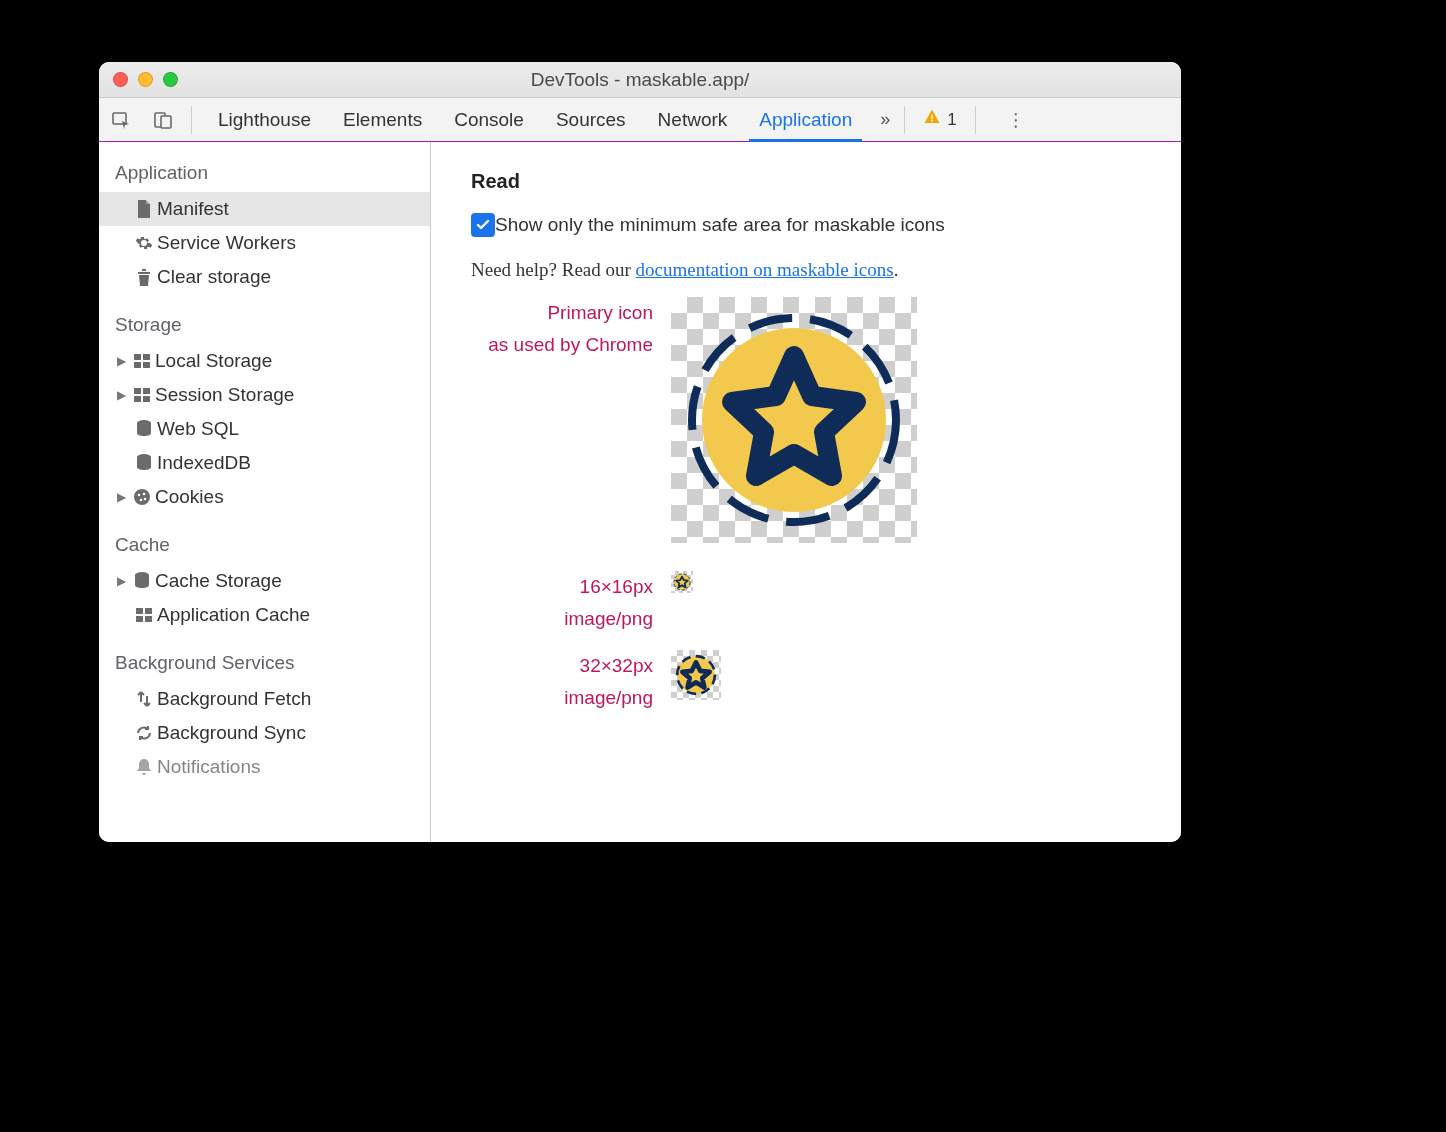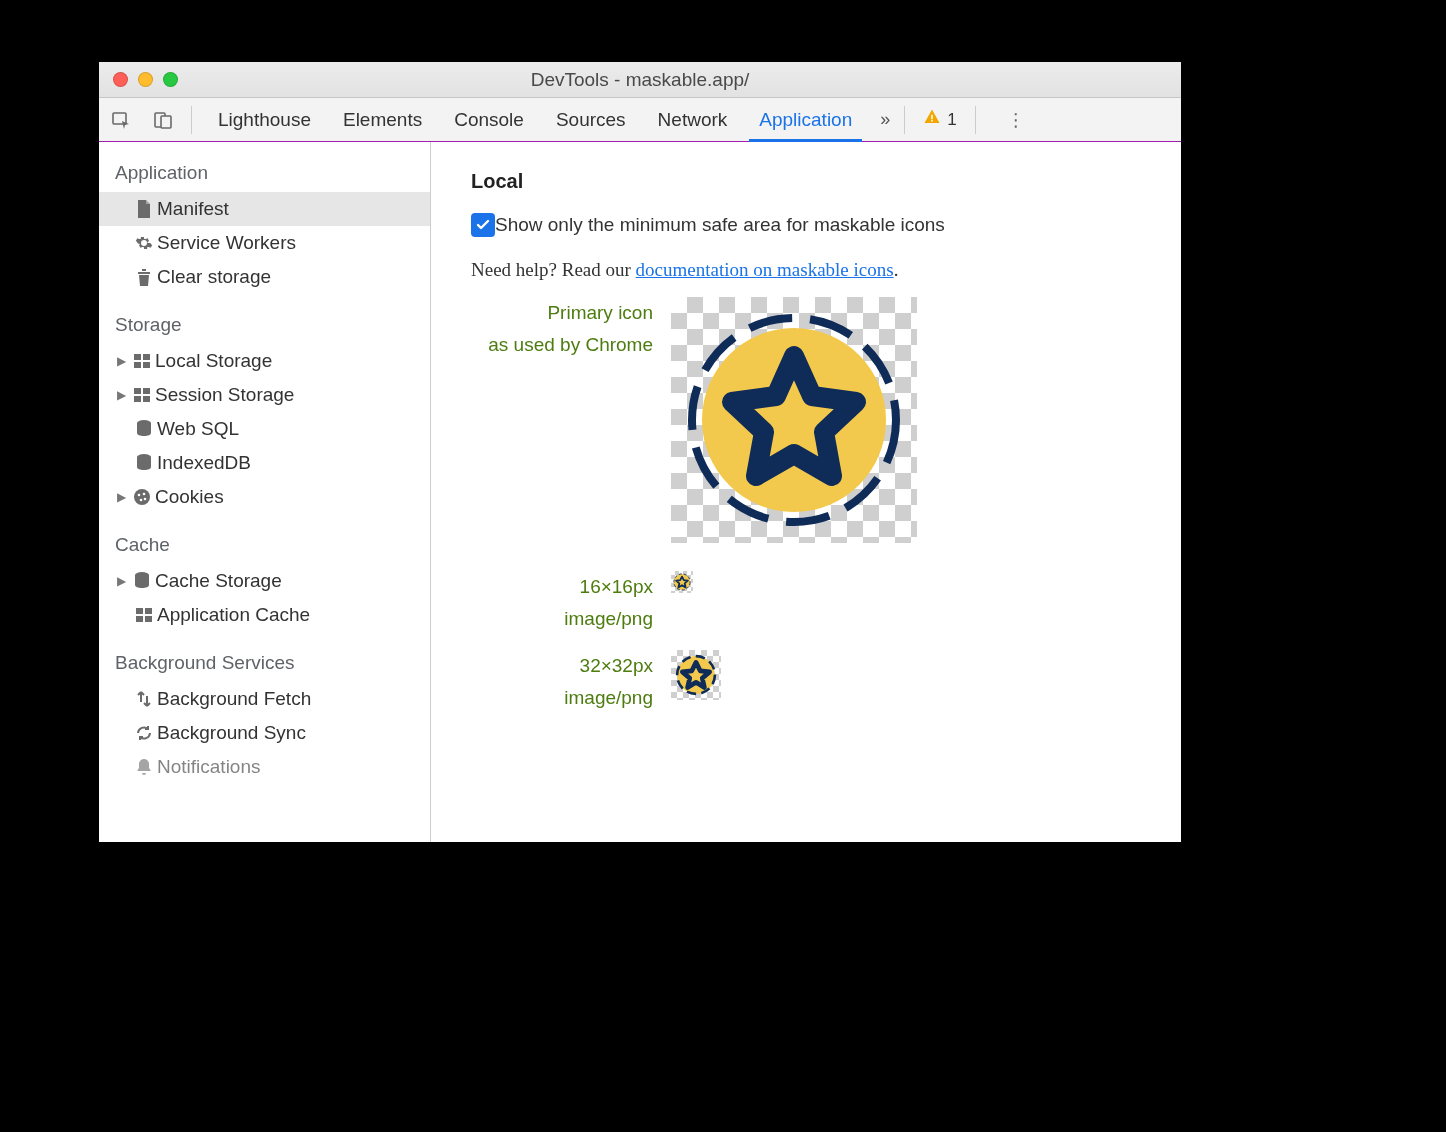--- a/index.html
+++ b/index.html
@@ -9,21 +9,21 @@
     background: #000;
     font-family: -apple-system, "Helvetica Neue", Arial, sans-serif;
     font-size: 19px;
     color: #333;
   }
   .stage {
     position: absolute;
     left: 99px; top: 62px;
     width: 1082px; height: 780px;
     background: #f6f6f6;
-    border-radius: 0;
+    border-radius: 10px;
     box-shadow: 0 30px 60px rgba(0,0,0,.5), 0 0 0 1px rgba(0,0,0,.15);
     overflow: hidden;
   }
   
   .titlebar {
     height: 36px;
     background: linear-gradient(#ececec, #e2e2e2);
     border-bottom: 1px solid #c7c7c7;
     display: flex;
     align-items: center;
@@ -140,21 +140,21 @@
   .help-line { margin-bottom: 16px; color: #333; font-family: Liberation Serif, serif; }
   .help-line a { color: #1a73e8; text-decoration: underline; cursor: pointer; }
 
   .icon-row {
     display: flex; align-items: flex-start;
     margin-bottom: 28px;
   }
   .icon-row .label-col {
     width: 200px;
     text-align: right;
-    color: #4d7c0f;
+    color: #be185d;
     padding-right: 18px;
     line-height: 1.7;
   }
   .icon-row .preview-col { }
 
   
   .checker {
     background-image:
       linear-gradient(45deg,#cfcfcf 25%,transparent 25%,transparent 75%,#cfcfcf 75%),
       linear-gradient(45deg,#cfcfcf 25%,transparent 25%,transparent 75%,#cfcfcf 75%);
@@ -372,21 +372,21 @@
           <svg width="16" height="18" viewBox="0 0 16 18" fill="#6b6b6b">
               <path d="M8 1a5 5 0 0 0-5 5v4l-2 3h14l-2-3V6a5 5 0 0 0-5-5zM6 15a2 2 0 0 0 4 0"></path>
             </svg>
         </span>
         <span>Notifications</span>
       </div>
     </div>
 
     <div class="main">
       <div class="content">
-        <h3>Local</h3>
+        <h3>Read</h3>
 
         <div class="checkbox-row">
           <div class="chk">
             <svg width="16" height="16" viewBox="0 0 16 16">
                 <path d="M3 8l3 3 7-7" stroke="#fff" stroke-width="2.4" fill="none" stroke-linecap="round" stroke-linejoin="round"></path>
               </svg>
           </div>
           <span>Show only the minimum safe area for maskable icons</span>
         </div>
 

